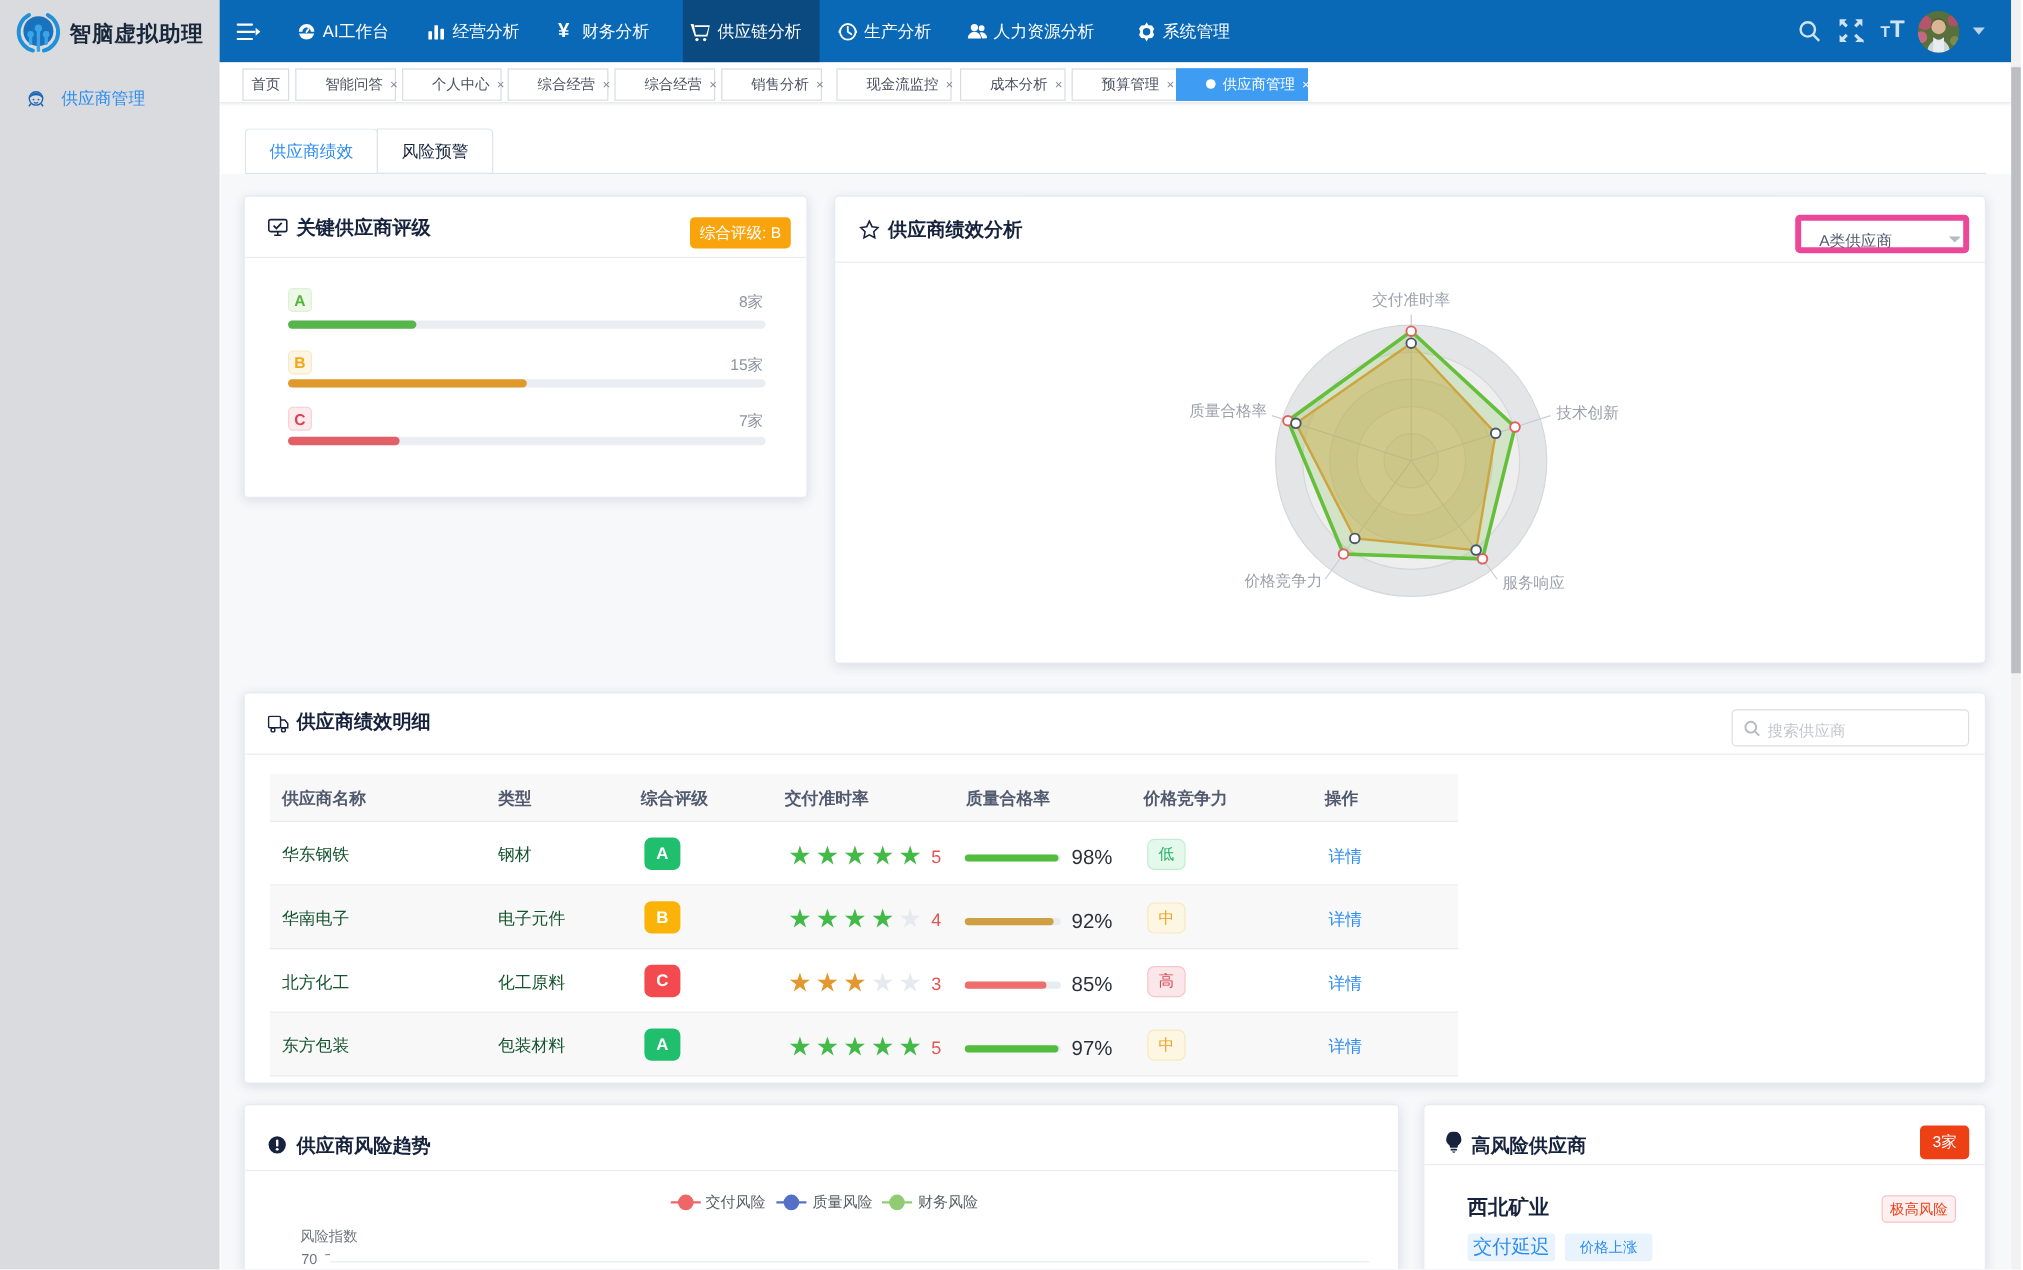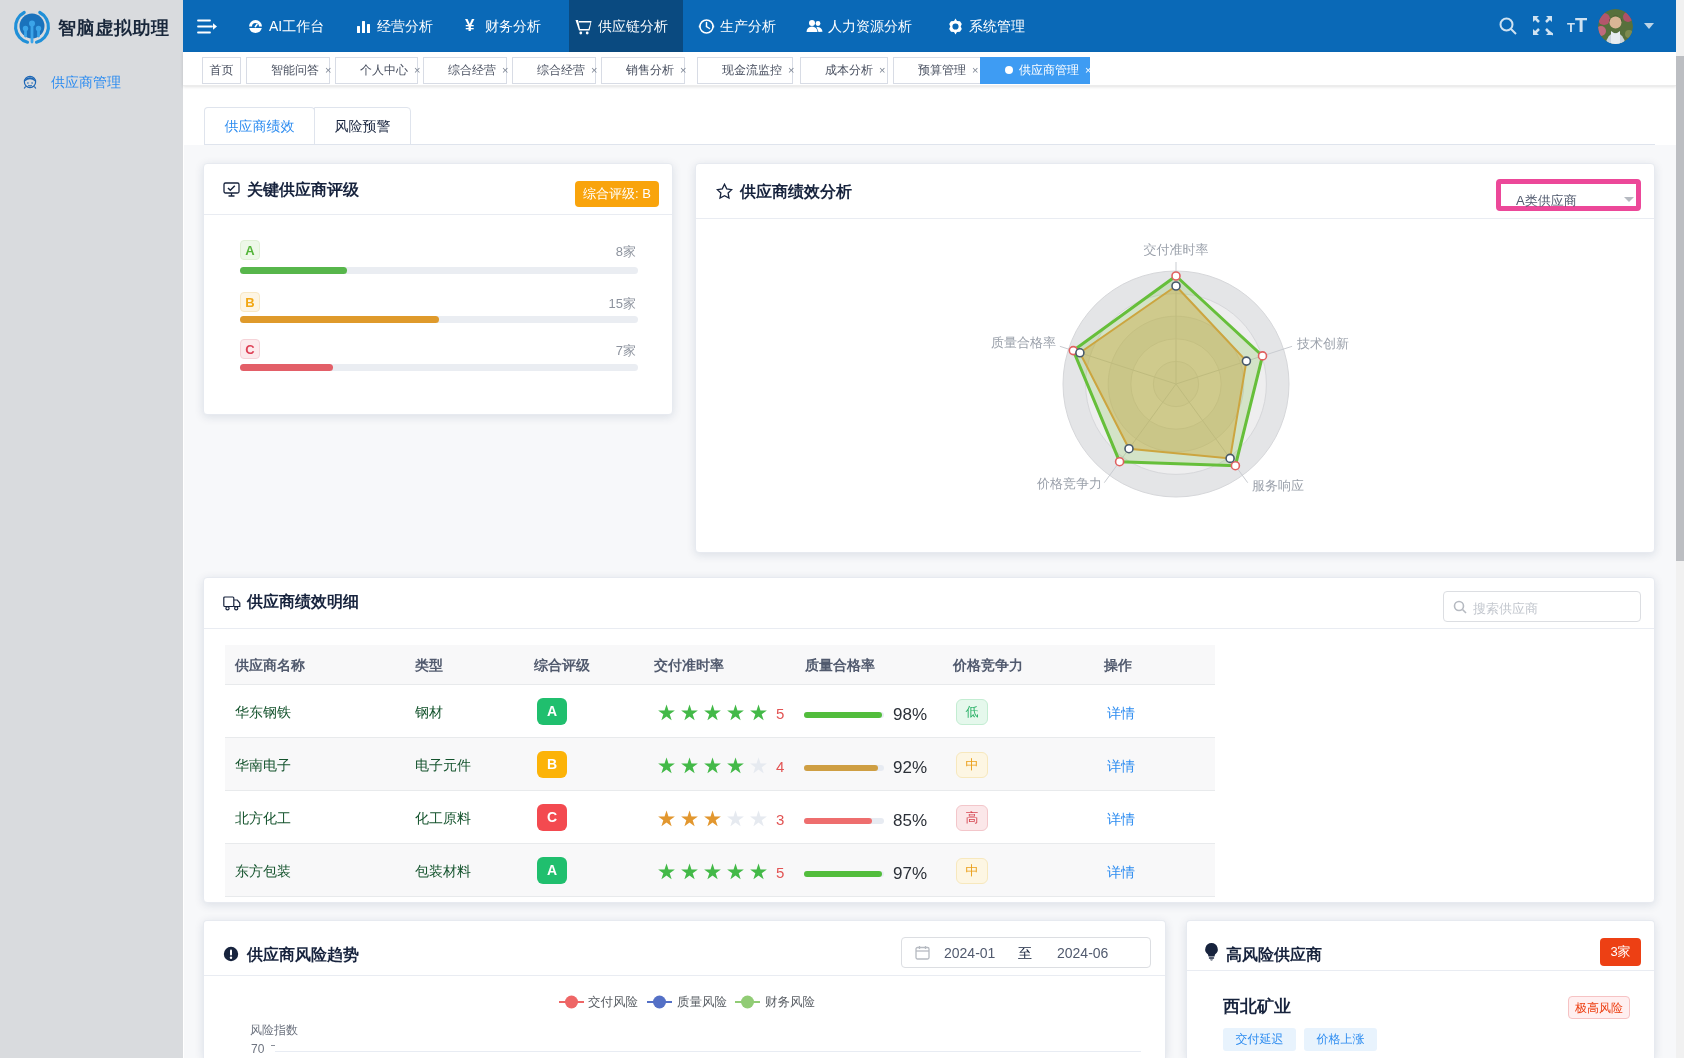--- a/index.html
+++ b/index.html
@@ -347,31 +347,20 @@
   </div>
 </div>
 
 <div class="card" style="left:203px;top:920px;width:963px;height:138px;border-bottom:none;border-radius:4px 4px 0 0;">
   <svg class="abs" style="left:19px;top:25px;" width="16" height="16" viewBox="0 0 16 16">
     <circle cx="8" cy="8" r="7.2" fill="#17233d"></circle>
     <rect x="7" y="3.5" width="2" height="6" rx="1" fill="#fff"></rect>
     <circle cx="8" cy="11.8" r="1.2" fill="#fff"></circle>
   </svg>
   <div class="cardTitle" style="left:43px;top:24px;">供应商风险趋势</div>
-  <div class="abs" style="left:697px;top:16px;width:250px;height:31px;border:1px solid #dcdee2;border-radius:4px;">
-    <svg class="abs" style="left:13px;top:7px;" width="15" height="15" viewBox="0 0 15 15" fill="none" stroke="#b6bac1" stroke-width="1.3">
-      <rect x="1" y="2.5" width="13" height="11.5" rx="1.5"></rect>
-      <line x1="1" y1="6" x2="14" y2="6"></line>
-      <line x1="4.5" y1="1" x2="4.5" y2="4"></line>
-      <line x1="10.5" y1="1" x2="10.5" y2="4"></line>
-    </svg>
-    <div class="abs" style="left:42px;top:7px;font-size:14px;color:#515a6e;">2024-01</div>
-    <div class="abs" style="left:116px;top:7px;font-size:14px;color:#17233d;">至</div>
-    <div class="abs" style="left:155px;top:7px;font-size:14px;color:#515a6e;">2024-06</div>
-  </div>
   <div class="hline" style="top:54px;"></div>
   <svg class="abs" style="left:340px;top:72px;" width="330" height="18" viewBox="0 0 330 18">
     <line x1="15" y1="9" x2="40" y2="9" stroke="#ee6666" stroke-width="2"></line>
     <circle cx="27.5" cy="9" r="6.5" fill="#ee6666"></circle>
     <text x="44" y="13" font-size="12.5px" fill="#5b6066">交付风险</text>
     <line x1="103" y1="9" x2="128" y2="9" stroke="#5470c6" stroke-width="2"></line>
     <circle cx="115.5" cy="9" r="6.5" fill="#5470c6"></circle>
     <text x="133" y="13" font-size="12.5px" fill="#5b6066">质量风险</text>
     <line x1="191" y1="9" x2="216" y2="9" stroke="#91cc75" stroke-width="2"></line>
     <circle cx="203.5" cy="9" r="6.5" fill="#91cc75"></circle>
@@ -387,18 +376,18 @@
   <svg class="abs" style="left:17px;top:22px;" width="15" height="18" viewBox="0 0 15 18" fill="#17233d">
     <path d="M7.5 0 a6.3 6.3 0 0 1 3.5 11.5 l-0.5 2 h-6 l-0.5 -2 A6.3 6.3 0 0 1 7.5 0 Z"></path>
     <rect x="4.8" y="14.3" width="5.4" height="1.5" rx="0.7"></rect>
     <path d="M6 16.5 h3 a1.6 1.6 0 0 1 -3 0 Z"></path>
   </svg>
   <div class="cardTitle" style="left:39px;top:24px;">高风险供应商</div>
   <div class="abs" style="left:413px;top:17px;width:41px;height:28px;background:#ed4014;border-radius:4px;color:#fff;font-size:13px;text-align:center;line-height:28px;">3家</div>
   <div class="hline" style="top:49px;"></div>
   <div class="abs" style="left:36px;top:74px;font-size:17px;font-weight:bold;color:#17233d;">西北矿业</div>
   <div class="abs" style="left:381px;top:75px;width:62px;height:23px;background:#ffeff0;border:1px solid #f6c3c4;border-radius:4px;color:#ed4014;font-size:12px;text-align:center;line-height:22px;">极高风险</div>
-  <div class="abs" style="left:36px;top:107px;width:73px;height:23px;background:#e8f3fd;border-radius:3px;color:#2d8cf0;font-size:12px;text-align:center;line-height:23px;">交付延迟</div>
+  <div class="abs" style="left:36px;top:107px;width:73px;height:23px;background:#e8f3fd;border-radius:3px;color:#2d8cf0;font-size:16px;text-align:center;line-height:23px;">交付延迟</div>
   <div class="abs" style="left:117px;top:107px;width:73px;height:23px;background:#e8f3fd;border-radius:3px;color:#2d8cf0;font-size:12px;text-align:center;line-height:23px;">价格上涨</div>
 </div>
 
 <div class="abs" id="scrolltrack" style="left:1676px;top:0;width:8px;height:1058px;background:#f1f1f1;"></div>
 <div class="abs" id="scrollthumb" style="left:1676px;top:56px;width:8px;height:505px;background:#bcbec2;"></div>
 
 </body></html>

